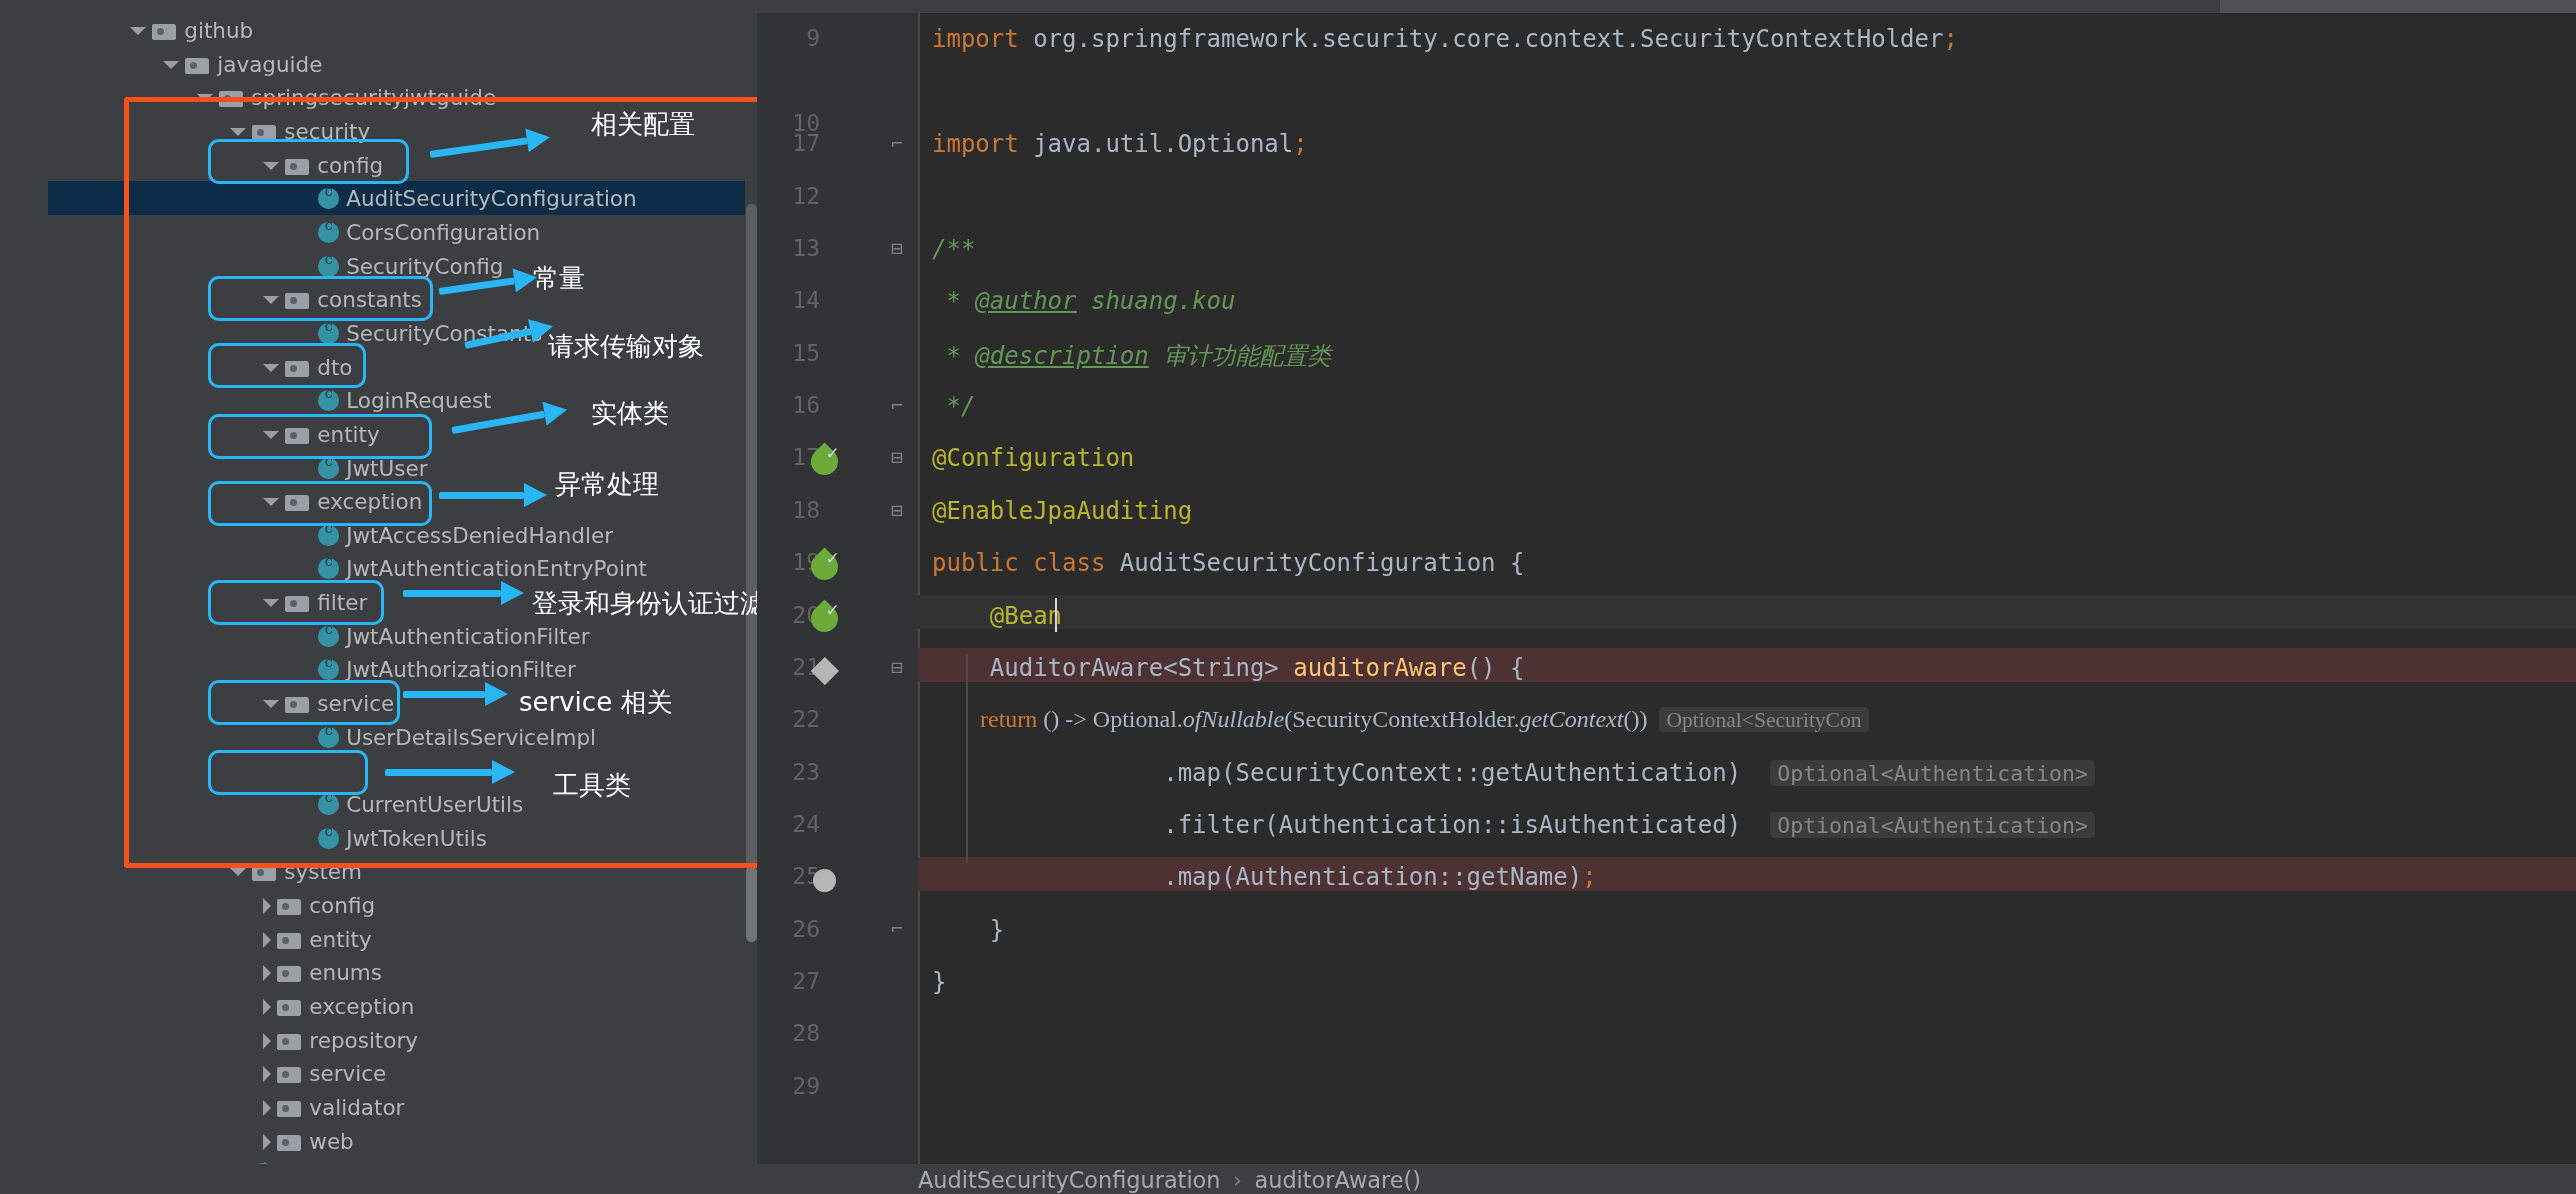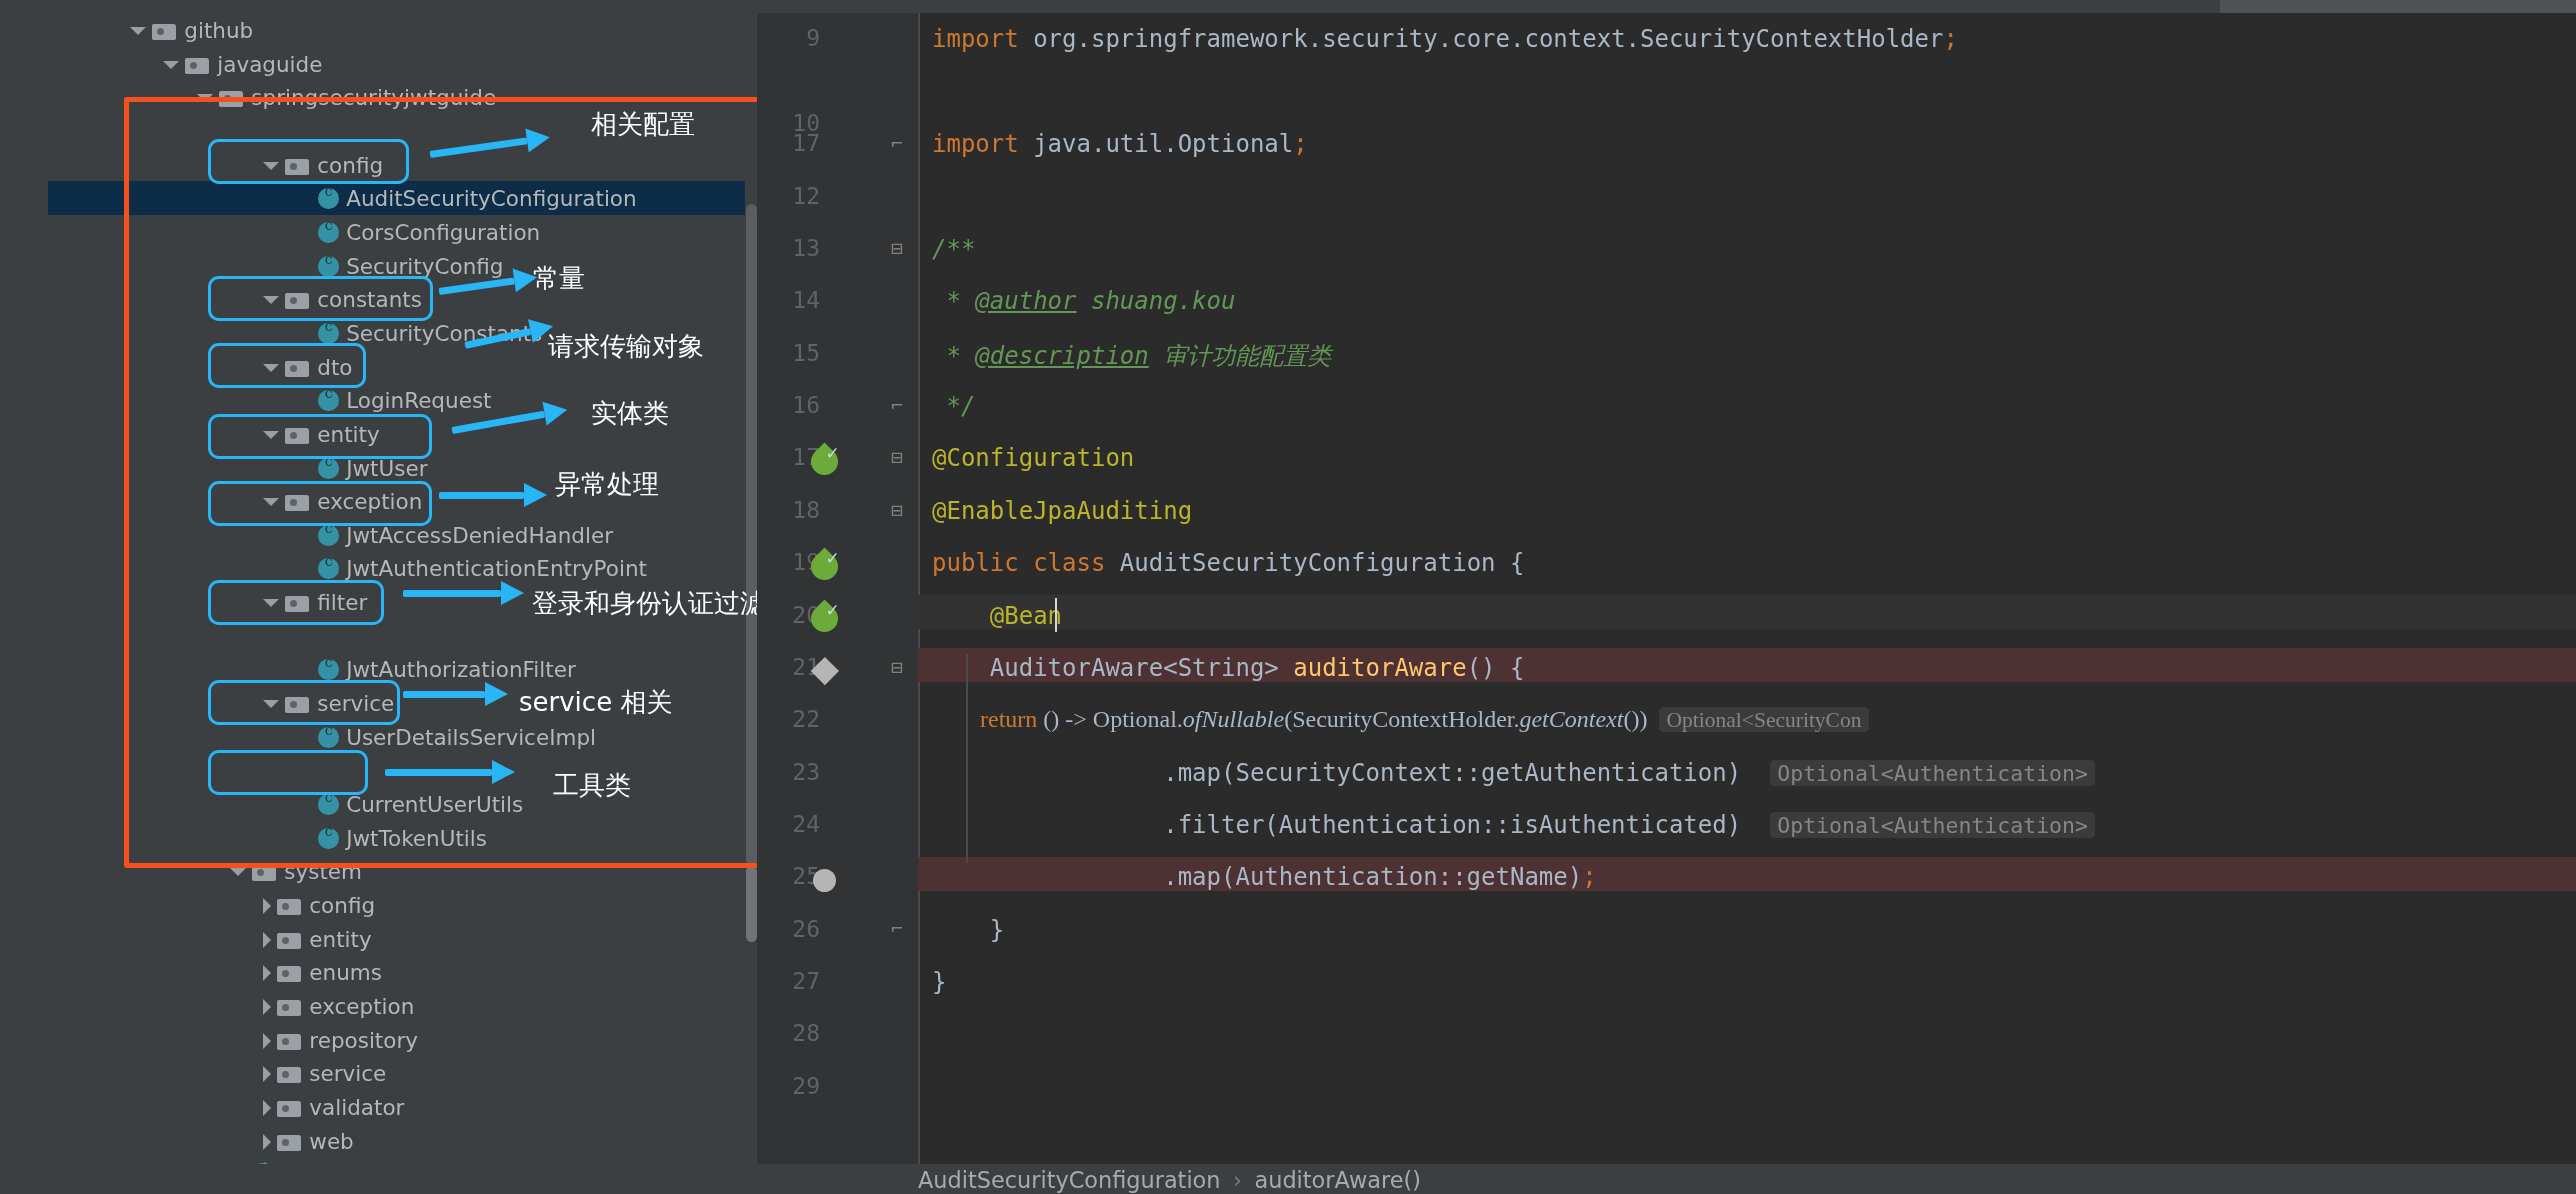--- a/index.html
+++ b/index.html
@@ -95,34 +95,36 @@
 <div id="topstrip">
   <div class="seg-dark"></div>
   <div class="seg-light"></div>
 </div>
 <div id="tabunderline"></div>
 
 <div id="sidebar">
     <div class="row" style="top: 0px; position: absolute; left: 0px; width: 756px;"><span style="display: inline-block; width: 82px;"></span><span class="arrow-t"></span><span class="fold"></span><span class="lbl">github</span></div>
     <div class="row" style="top: 34px; position: absolute; left: 0px; width: 756px;"><span style="display: inline-block; width: 115px;"></span><span class="arrow-t"></span><span class="fold"></span><span class="lbl">javaguide</span></div>
     <div class="row" style="top: 67px; position: absolute; left: 0px; width: 756px;"><span style="display: inline-block; width: 149px;"></span><span class="arrow-t"></span><span class="fold"></span><span class="lbl">springsecurityjwtguide</span></div>
+    <div class="row" style="top: 101px; position: absolute; left: 0px; width: 756px;"><span style="display: inline-block; width: 182px;"></span><span class="arrow-t"></span><span class="fold"></span><span class="lbl">security</span></div>
     <div class="row" style="top: 135px; position: absolute; left: 0px; width: 756px;"><span style="display: inline-block; width: 215px;"></span><span class="arrow-t"></span><span class="fold"></span><span class="lbl">config</span></div>
     <div class="row sel" style="top: 168px; position: absolute; left: 0px; width: 756px;"><span style="display: inline-block; width: 248px;"></span><span class="arrow-sp"></span><span class="cls"></span><span class="lbl">AuditSecurityConfiguration</span></div>
     <div class="row" style="top: 202px; position: absolute; left: 0px; width: 756px;"><span style="display: inline-block; width: 248px;"></span><span class="arrow-sp"></span><span class="cls"></span><span class="lbl">CorsConfiguration</span></div>
     <div class="row" style="top: 236px; position: absolute; left: 0px; width: 756px;"><span style="display: inline-block; width: 248px;"></span><span class="arrow-sp"></span><span class="cls"></span><span class="lbl">SecurityConfig</span></div>
     <div class="row" style="top: 269px; position: absolute; left: 0px; width: 756px;"><span style="display: inline-block; width: 215px;"></span><span class="arrow-t"></span><span class="fold"></span><span class="lbl">constants</span></div>
     <div class="row" style="top: 303px; position: absolute; left: 0px; width: 756px;"><span style="display: inline-block; width: 248px;"></span><span class="arrow-sp"></span><span class="cls"></span><span class="lbl">SecurityConstants</span></div>
     <div class="row" style="top: 337px; position: absolute; left: 0px; width: 756px;"><span style="display: inline-block; width: 215px;"></span><span class="arrow-t"></span><span class="fold"></span><span class="lbl">dto</span></div>
     <div class="row" style="top: 370px; position: absolute; left: 0px; width: 756px;"><span style="display: inline-block; width: 248px;"></span><span class="arrow-sp"></span><span class="cls"></span><span class="lbl">LoginRequest</span></div>
     <div class="row" style="top: 404px; position: absolute; left: 0px; width: 756px;"><span style="display: inline-block; width: 215px;"></span><span class="arrow-t"></span><span class="fold"></span><span class="lbl">entity</span></div>
     <div class="row" style="top: 438px; position: absolute; left: 0px; width: 756px;"><span style="display: inline-block; width: 248px;"></span><span class="arrow-sp"></span><span class="cls"></span><span class="lbl">JwtUser</span></div>
     <div class="row" style="top: 471px; position: absolute; left: 0px; width: 756px;"><span style="display: inline-block; width: 215px;"></span><span class="arrow-t"></span><span class="fold"></span><span class="lbl">exception</span></div>
     <div class="row" style="top: 505px; position: absolute; left: 0px; width: 756px;"><span style="display: inline-block; width: 248px;"></span><span class="arrow-sp"></span><span class="cls"></span><span class="lbl">JwtAccessDeniedHandler</span></div>
     <div class="row" style="top: 538px; position: absolute; left: 0px; width: 756px;"><span style="display: inline-block; width: 248px;"></span><span class="arrow-sp"></span><span class="cls"></span><span class="lbl">JwtAuthenticationEntryPoint</span></div>
     <div class="row" style="top: 572px; position: absolute; left: 0px; width: 796px;"><span style="display: inline-block; width: 215px;"></span><span class="arrow-t"></span><span class="fold"></span><span class="lbl">filter</span></div>
+    <div class="row" style="top: 606px; position: absolute; left: 0px; width: 756px;"><span style="display: inline-block; width: 248px;"></span><span class="arrow-sp"></span><span class="cls"></span><span class="lbl">JwtAuthenticationFilter</span></div>
     <div class="row" style="top: 639px; position: absolute; left: 0px; width: 756px;"><span style="display: inline-block; width: 248px;"></span><span class="arrow-sp"></span><span class="cls"></span><span class="lbl">JwtAuthorizationFilter</span></div>
     <div class="row" style="top: 673px; position: absolute; left: 0px; width: 756px;"><span style="display: inline-block; width: 215px;"></span><span class="arrow-t"></span><span class="fold"></span><span class="lbl">service</span></div>
     <div class="row" style="top: 707px; position: absolute; left: 0px; width: 756px;"><span style="display: inline-block; width: 248px;"></span><span class="arrow-sp"></span><span class="cls"></span><span class="lbl">UserDetailsServiceImpl</span></div>
     <div class="row" style="top: 774px; position: absolute; left: 0px; width: 756px;"><span style="display: inline-block; width: 248px;"></span><span class="arrow-sp"></span><span class="cls"></span><span class="lbl">CurrentUserUtils</span></div>
     <div class="row" style="top: 808px; position: absolute; left: 0px; width: 756px;"><span style="display: inline-block; width: 248px;"></span><span class="arrow-sp"></span><span class="cls"></span><span class="lbl">JwtTokenUtils</span></div>
     <div class="row" style="top: 841px; position: absolute; left: 0px; width: 756px;"><span style="display: inline-block; width: 182px;"></span><span class="arrow-t"></span><span class="fold"></span><span class="lbl">system</span></div>
     <div class="row" style="top: 875px; position: absolute; left: 0px; width: 756px;"><span style="display: inline-block; width: 215px;"></span><span class="arrow-r"></span><span class="fold"></span><span class="lbl">config</span></div>
     <div class="row" style="top: 909px; position: absolute; left: 0px; width: 756px;"><span style="display: inline-block; width: 215px;"></span><span class="arrow-r"></span><span class="fold"></span><span class="lbl">entity</span></div>
     <div class="row" style="top: 942px; position: absolute; left: 0px; width: 756px;"><span style="display: inline-block; width: 215px;"></span><span class="arrow-r"></span><span class="fold"></span><span class="lbl">enums</span></div>
     <div class="row" style="top: 976px; position: absolute; left: 0px; width: 756px;"><span style="display: inline-block; width: 215px;"></span><span class="arrow-r"></span><span class="fold"></span><span class="lbl">exception</span></div>

